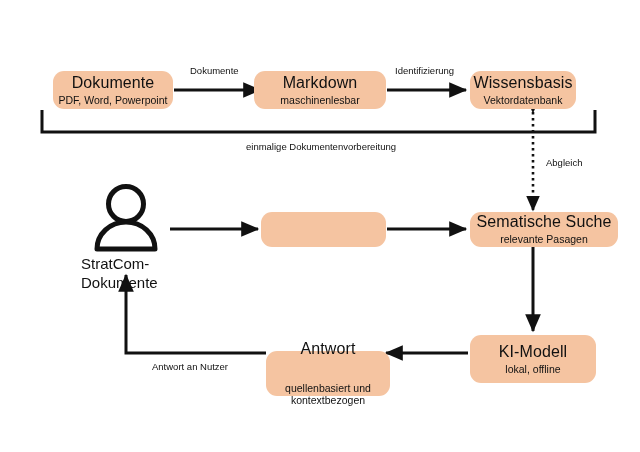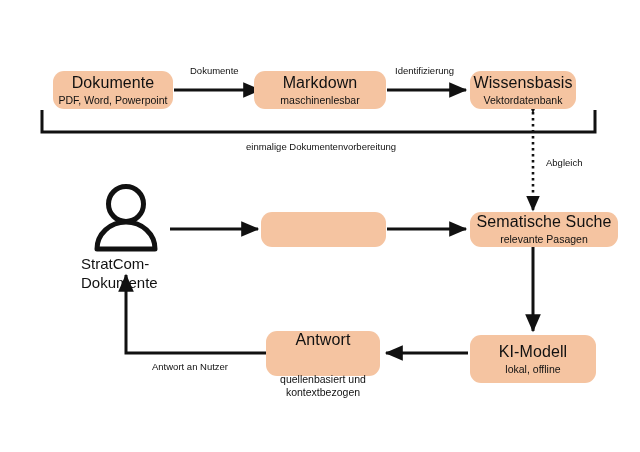--- a/index.html
+++ b/index.html
@@ -121,21 +121,21 @@
 <div class="node" style="left:470px; top:212px; width:148px; height:35px;">
   <div class="title">Sematische Suche</div>
   <div class="sub">relevante Pasagen</div>
 </div>
 
 <div class="node" style="left:470px; top:335px; width:126px; height:48px;">
   <div class="title">KI-Modell</div>
   <div class="sub">lokal, offline</div>
 </div>
 
-<div class="node" style="left:266px; top:331px; width:114px; height:45px;justify-content:space-between;">
+<div class="node" style="left:266px; top:351px; width:124px; height:45px;">
   <div class="title">Antwort</div>
   <div class="sub wrap">quellenbasiert und kontextbezogen</div>
 </div>
 
 <div class="edge-label" style="left:190px; top:65px;">Dokumente</div>
 
 <div class="edge-label" style="left:395px; top:65px;">Identifizierung</div>
 
 <div class="edge-label" style="left:246px; top:141px;">einmalige Dokumentenvorbereitung</div>
 

